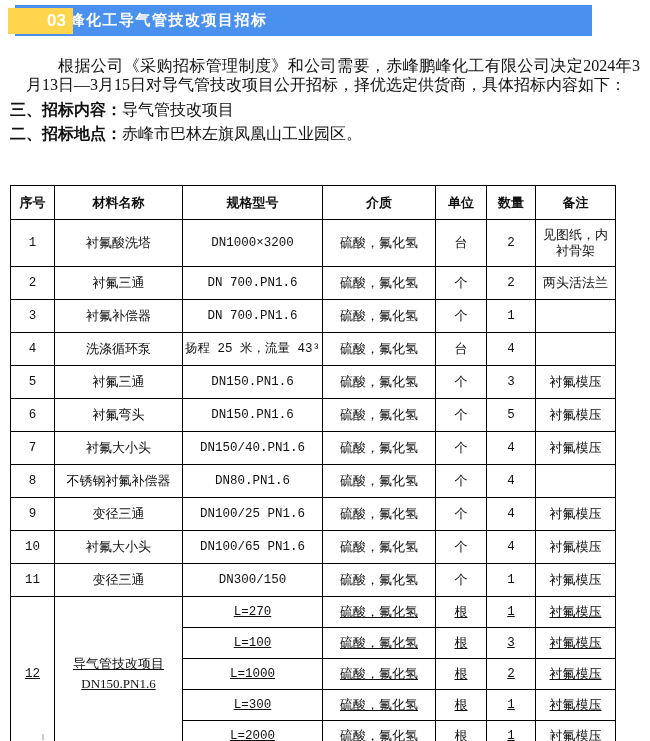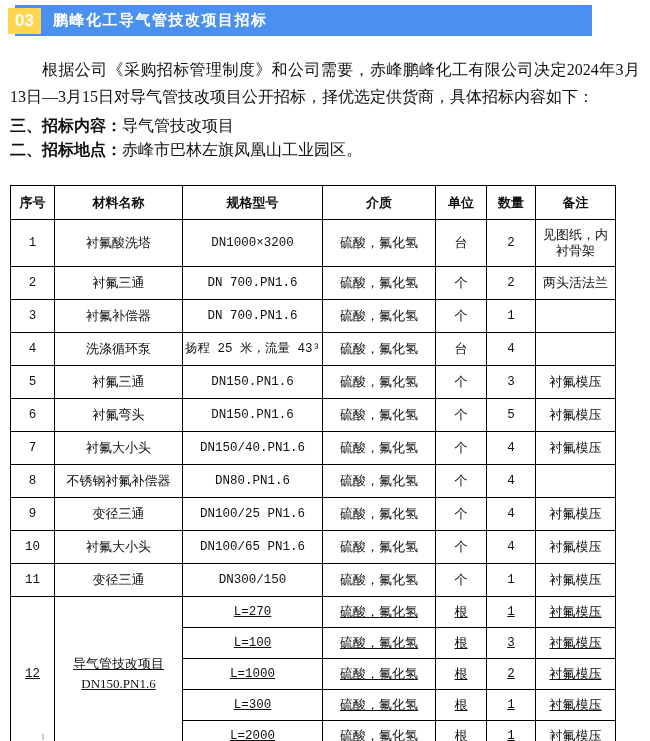--- a/index.html
+++ b/index.html
@@ -24,29 +24,30 @@
     letter-spacing:1.5px;
     font-family:"Liberation Sans","DejaVu Sans",sans-serif;
   }
   .badge {
     position:absolute; left:8px; top:8px;
     width:33px; height:26px;
     background:#FFD54D;
     color:#ffffff; font-weight:bold; font-size:17px;
     line-height:26px; text-align:center;
     font-family:"Liberation Sans","DejaVu Sans",sans-serif;
+    padding-left:32px;
   }
   
   .content {
     position:absolute; left:10px; right:10px; top:56px;
   }
   .intro {
-    margin:0 0 4px 0;
+    margin:0 0 4px 16px;
     text-indent:2em;
-    font-size:16px; line-height:27px;
+    font-size:16px; line-height:19px;
     text-align:justify;
   }
   .item-line { font-size:16px; line-height:24px; }
   .item-label { font-weight:bold; }
   
   table.materials {
     position:absolute; left:10px; top:185px;
     width:605px;
     border-collapse:collapse; table-layout:fixed;
   }

